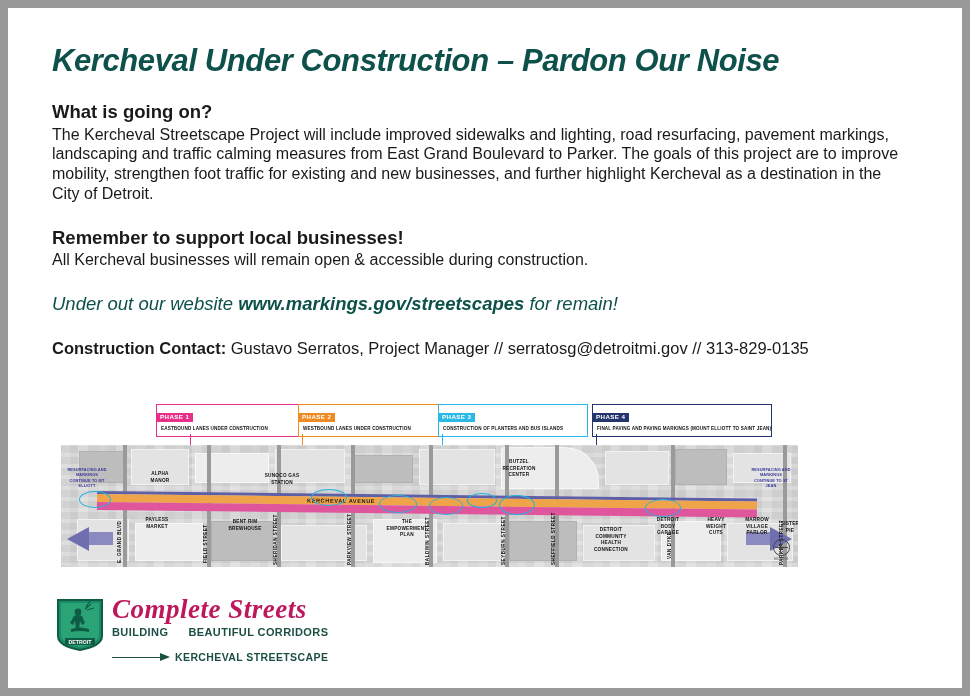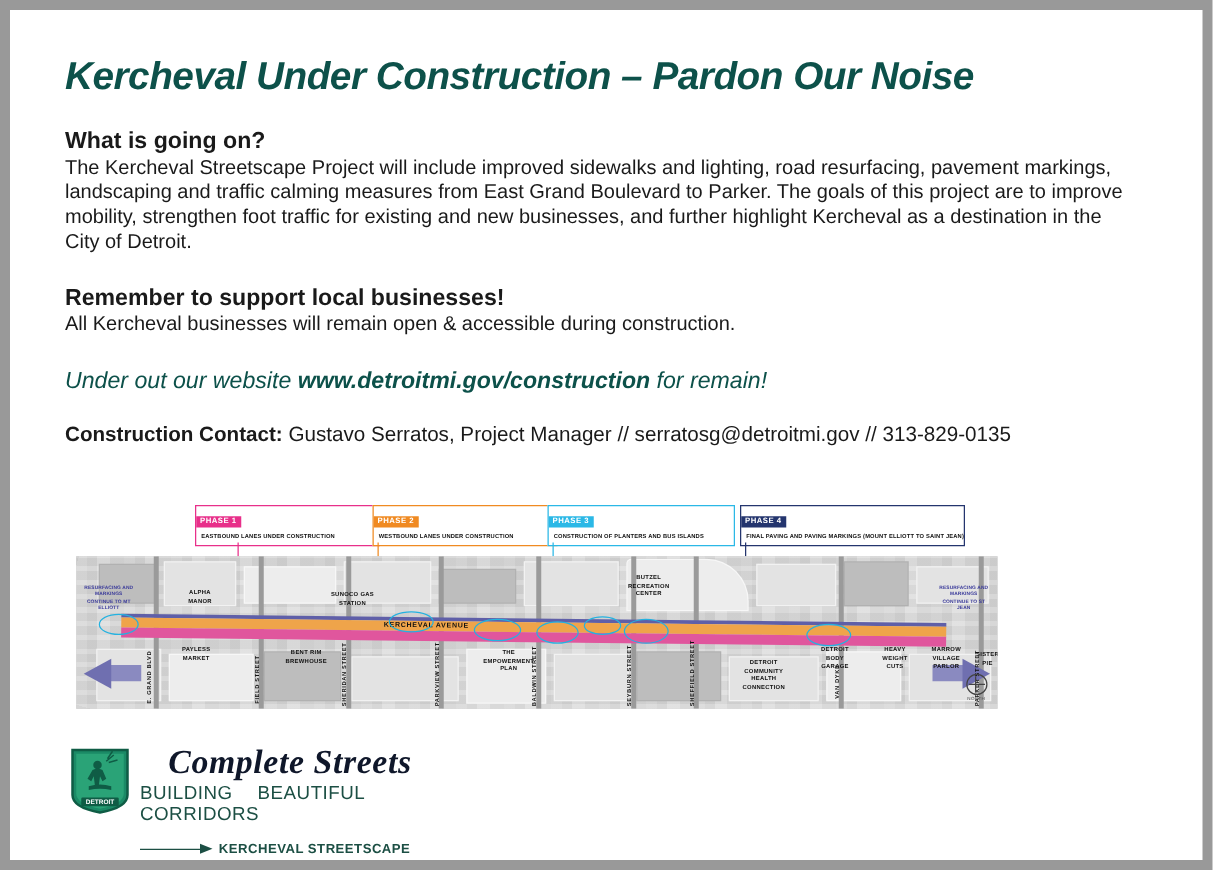--- a/index.html
+++ b/index.html
@@ -304,28 +304,27 @@
     position: absolute;
     left: 60px;
     top: 0;
     width: 240px;
   }
   .logo-script {
     font-family: "Liberation Serif", serif;
     font-size: 27px;
     font-style: italic;
     font-weight: bold;
-    color: #0f172a;
+    color: #be185d;
     line-height: 1;
     letter-spacing: .5px;
-    text-align: center;
   }
   .logo-sub1 {
-    font-size: 15px;
-    font-weight: normal;
+    font-size: 11px;
+    font-weight: bold;
     color: #1c4f44;
     letter-spacing: .4px;
     margin-top: 3px;
   }
   .logo-sub1 .sp { display: inline-block; width: 20px; }
   .logo-sub2 {
     font-size: 10.5px;
     font-weight: bold;
     color: #1c4f44;
     letter-spacing: .4px;
@@ -367,21 +366,21 @@
     <p class="sec-head">What is going on?</p>
     <p class="sec-body">The Kercheval Streetscape Project will include improved sidewalks and lighting, road resurfacing, pavement markings, landscaping and traffic calming measures from East Grand Boulevard to Parker. The goals of this project are to improve mobility, strengthen foot traffic for existing and new businesses, and further highlight Kercheval as a destination in the City of Detroit.</p>
 
     <div class="block-gap"></div>
 
     <p class="sec-head">Remember to support local businesses!</p>
     <p class="sec-body">All Kercheval businesses will remain open &amp; accessible during construction.</p>
 
     <div class="block-gap"></div>
 
-    <p class="website-line"><span>Under out our website </span><span class="url">www.detroitmi.gov/construction</span><span> for remain!</span></p>
+    <p class="website-line"><span>Under out our website </span><span class="url">www.markings.gov/streetscapes</span><span> for remain!</span></p>
 
     <div class="block-gap"></div>
 
     <p class="contact-line"><span class="lbl">Construction Contact:</span><span> Gustavo Serratos, Project Manager // serratosg@detroitmi.gov // 313-829-0135</span></p>
 
   </div>
 
   <div class="map-figure">
 
     <div class="phase-row">

